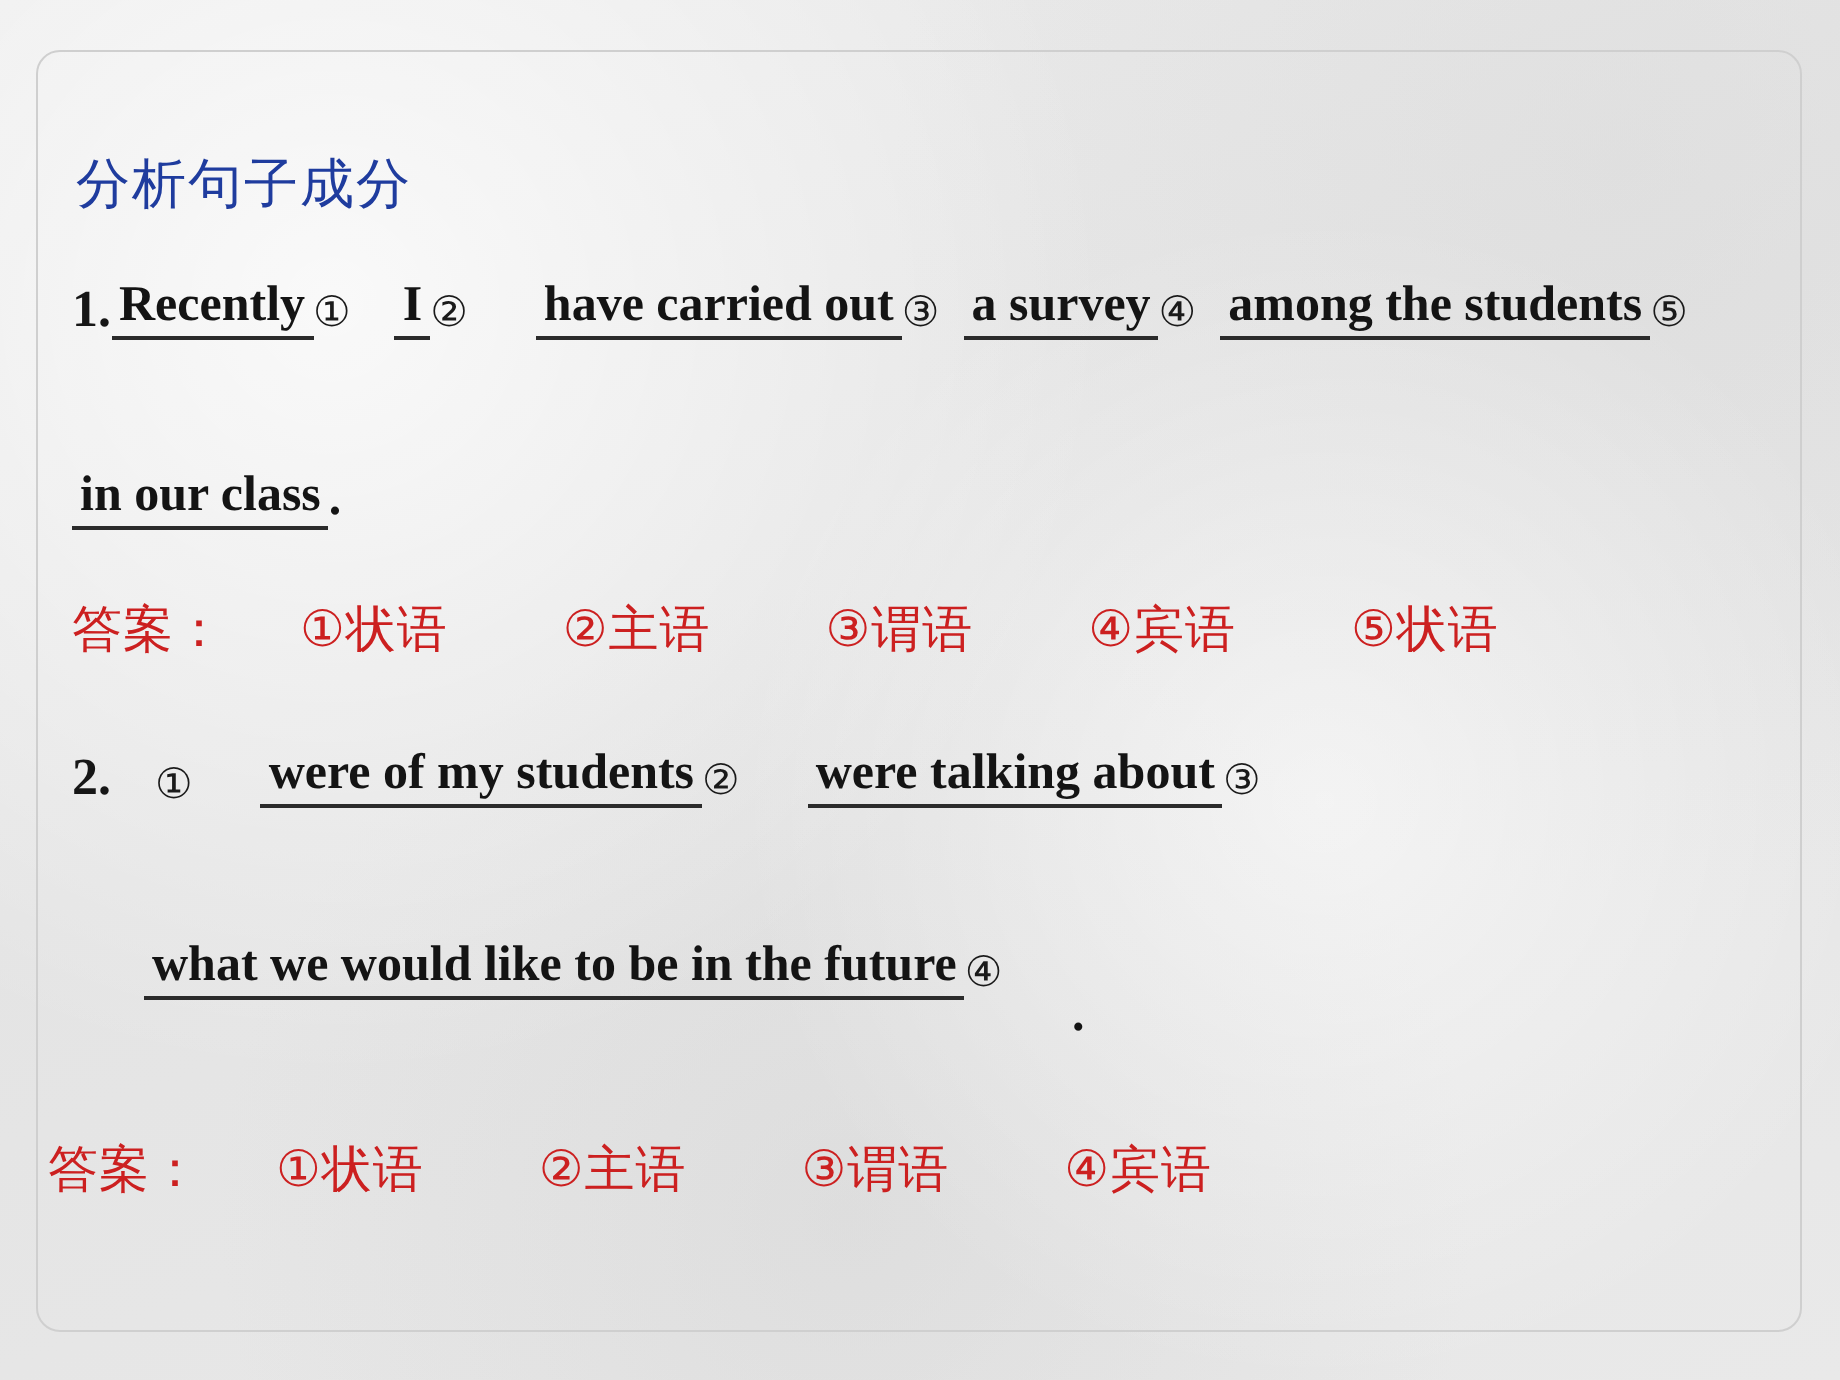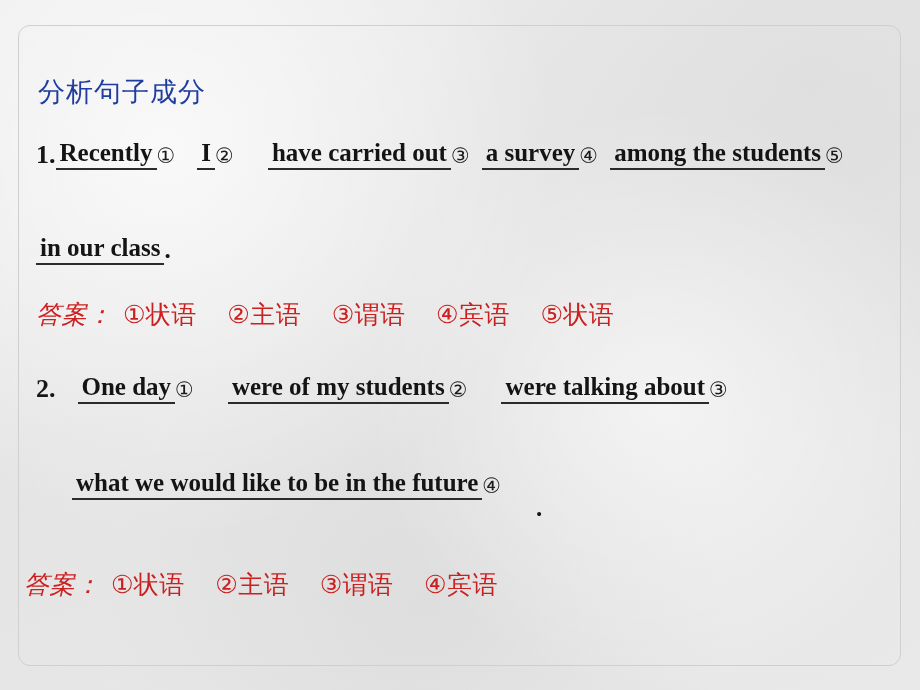--- a/index.html
+++ b/index.html
@@ -117,22 +117,22 @@
 
   
   .answer {
     position: absolute;
     font-family: "DejaVu Sans", sans-serif;
     font-size: 25px;
     color: #cc2020;
     white-space: nowrap;
     letter-spacing: 0.5px;
   }
-  .answer .ans-label { margin-right: 2px; font-style: italic; }
-  .answer .ans-item { margin-right: 22px; }
+  .answer .ans-label { margin-right: 2px; }
+  .answer .ans-item { margin-right: 22px; margin-left: 27px; }
   .answer .ans-item:last-child { margin-right: 0; }
 
   
   .trailing-dot {
     position: absolute;
     font-family: "Liberation Serif", serif;
     font-weight: bold;
     font-size: 25px;
     color: #141414;
   }
@@ -188,21 +188,20 @@
     <span class="ans-item">②主语</span>
     <span class="ans-item">③谓语</span>
     <span class="ans-item">④宾语</span>
     <span class="ans-item">⑤状语</span>
   </div>
 
   <div class="qrow" style="left:36px; top:374px;">
     <span class="qnum">2.</span>
     <span class="gap-md"></span>
     <span class="chunk">
-      <span class="phrase">One day</span>
       <span class="marker">①</span>
     </span>
     <span class="gap-lg"></span>
     <span class="chunk">
       <span class="phrase">were of my students</span>
       <span class="marker">②</span>
     </span>
     <span class="gap-lg"></span>
     <span class="chunk">
       <span class="phrase">were talking about</span>

